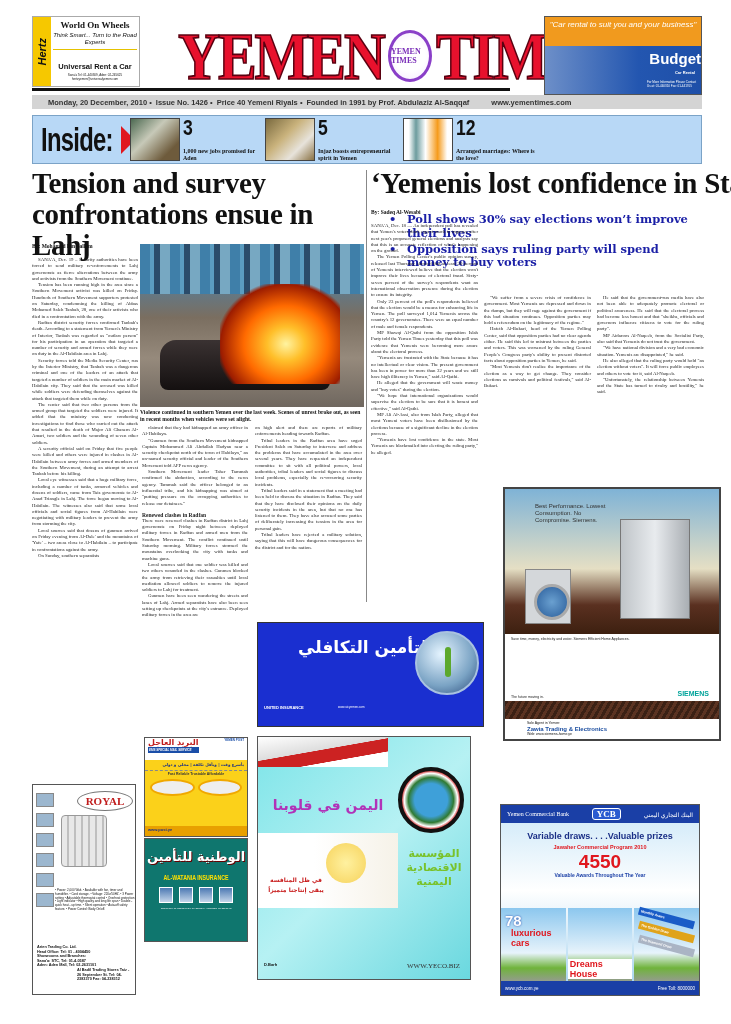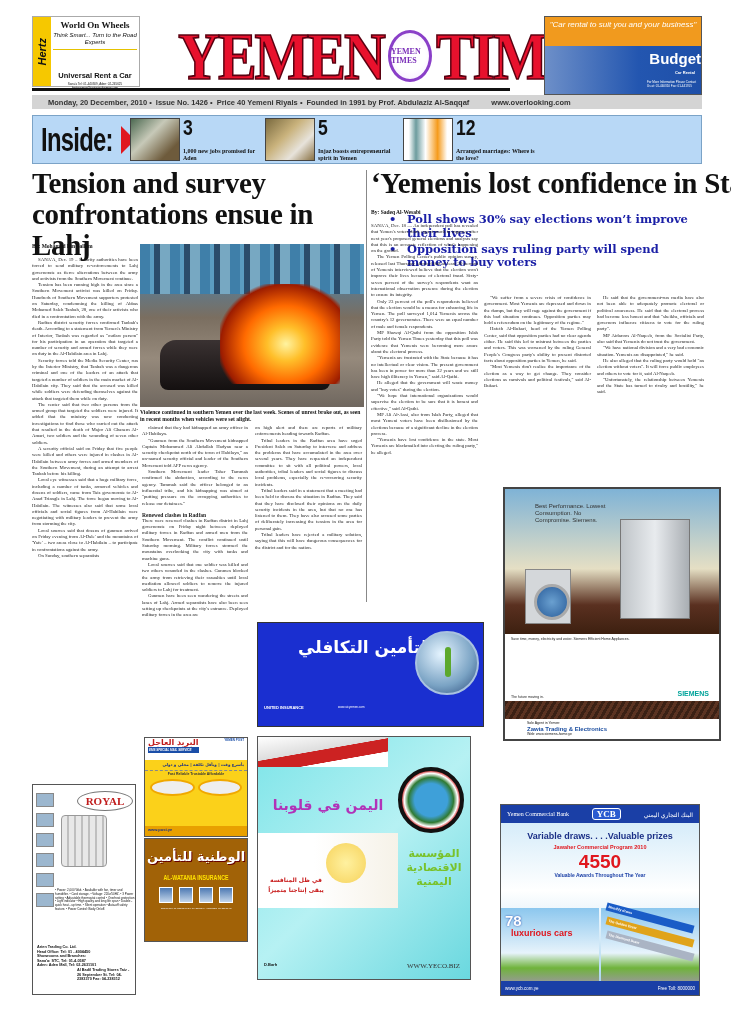--- a/index.html
+++ b/index.html
@@ -5,21 +5,21 @@
 *{box-sizing:border-box;margin:0;padding:0}
 body{width:731px;height:1024px;background:#fff;position:relative;overflow:hidden;font-family:"Liberation Serif",serif;color:#111}
 .abs{position:absolute}
 
 .hertz{left:32px;top:16px;width:108px;height:71px;border:1px solid #aaa;background:#fff;display:flex}
 .hertz .bar{width:18px;background:#f6c800;display:flex;align-items:center;justify-content:center}
 .hertz .bar span{writing-mode:vertical-rl;transform:rotate(180deg);font:italic bold 11px "Liberation Sans",sans-serif;color:#111}
 .hertz .body{flex:1;text-align:center;padding:3px 2px}
 .hertz .t1{font:bold 9px "Liberation Serif",serif}
 .hertz .t2{font:italic 6px "Liberation Sans",sans-serif;line-height:7px;margin-top:2px;border-bottom:1px solid #e5c200;padding-bottom:3px}
-.hertz .t3{font:bold 7.5px "Liberation Sans",sans-serif;margin-top:21px}
+.hertz .t3{font:bold 7.5px "Liberation Sans",sans-serif;margin-top:12px}
 .hertz .t4{font:3px "Liberation Sans",sans-serif;margin-top:2px;line-height:4px}
 .logo{left:178px;top:26px;height:60px;display:flex;align-items:center}
 .logo .w{font:bold 58px "Liberation Serif",serif;color:#e8112d;-webkit-text-stroke:1.5px #5a0010;letter-spacing:-2px;transform:scaleY(1.15)}
 .logo .emb{width:44px;height:52px;border-radius:50%;border:3px solid #8a3fc8;margin:0 4px;display:flex;flex-direction:column;align-items:flex-end;justify-content:center;background:radial-gradient(circle,#fff 50%,#f5e9ff 100%)}
 .logo .emb b{font:bold 8px "Liberation Serif",serif;color:#7a2fb8}
 .topline{left:32px;top:88px;width:478px;height:3px;background:#111}
 .budget{left:544px;top:16px;width:158px;height:79px;border:1px solid #555;overflow:hidden;background:linear-gradient(90deg,#6d8fc8 0%,#2356b0 60%,#1e4fa8 100%)}
 .budget .q{height:29px;background:#f19a1e;color:#fff;font:italic 8px "Liberation Sans",sans-serif;text-align:center;padding:3px 4px;line-height:10px}
 .budget .logo2{position:absolute;right:0;top:33px;font:bold 15px "Liberation Sans",sans-serif;color:#fff}
 .budget .cr{position:absolute;right:6px;top:53px;font:bold 4px "Liberation Sans",sans-serif;color:#fff}
@@ -84,21 +84,21 @@
 .royal .thumbs{position:absolute;left:3px;top:8px;width:18px;height:130px;display:flex;flex-direction:column;gap:6px}
 .royal .thumbs span{height:14px;background:#9cb7cf;border:1px solid #888}
 .post{left:144px;top:737px;width:104px;height:100px;background:#fbd11a;border:1px solid #555}
 .post .hd{background:#fff;height:22px;display:flex;justify-content:space-between;align-items:flex-start;padding:0 3px;font:bold 8px "DejaVu Sans",sans-serif;color:#c01d1d}
 .post .ems{font:bold 3px "Liberation Sans",sans-serif;color:#fff;background:#1a4ea8;padding:1px;font-style:italic}
 .post .ar{text-align:right;padding:2px 3px;font:bold 4px "DejaVu Sans",sans-serif;line-height:6px;color:#1a2f86}
 .post .en{font:bold 3.5px "Liberation Sans",sans-serif;text-align:center;color:#333;border-top:1px dashed #888;padding-top:1px}
 .post .circles{display:grid;grid-template-columns:1fr 1fr;gap:3px;padding:3px 5px}
 .post .circles span{height:17px;border-radius:50%;background:#eee;border:2px solid #f0a800}
 .post .ft{position:absolute;bottom:0;left:0;width:100%;height:10px;background:#e8a000;font:bold 4px "Liberation Sans",sans-serif;color:#1a2f86;padding:1px 3px}
-.watania{left:144px;top:838px;width:104px;height:104px;background:#a16207;border:1px solid #555;text-align:center;color:#fff}
+.watania{left:144px;top:838px;width:104px;height:104px;background:#0f766e;border:1px solid #555;text-align:center;color:#fff}
 .watania .ar{font:bold 13px "DejaVu Sans",sans-serif;margin-top:10px;color:#fff;text-shadow:1px 1px 0 #600}
 .watania .en{font:bold 7px "Liberation Sans",sans-serif;color:#ffe100;margin-top:10px;transform:scaleX(.75)}
 .watania .pics{display:flex;gap:6px;justify-content:center;margin-top:6px}
 .watania .pics span{width:14px;height:16px;background:linear-gradient(#4d79b3,#c4d6ea);border:1px solid #fff}
 .watania .ft{font:2.5px "Liberation Sans",sans-serif;margin-top:4px;line-height:4px}
 .unitedbox{left:257px;top:622px;width:227px;height:105px;background:#1a2fd0;border:1px solid #333;color:#fff}
 .unitedbox .ar{position:absolute;left:40px;top:14px;font:bold 17px "DejaVu Sans",sans-serif;color:#fff}
 .unitedbox .globe{position:absolute;left:157px;top:8px;width:64px;height:64px;border-radius:50%;background:radial-gradient(circle at 40% 35%,#e5f4ff,#7aa3c4 60%,#2a4a7a);border:2px solid #a9c2e0}
 .unitedbox .globe::after{content:"";position:absolute;left:28px;top:14px;width:6px;height:30px;background:#5ca82c;border-radius:3px}
 .unitedbox .en{position:absolute;left:6px;top:82px;font:bold 4px "Liberation Sans",sans-serif}
@@ -144,21 +144,21 @@
   <div class="logo2">Budget</div>
   <div class="cr">Car Rental</div>
   <div class="info">For More Information Please Contact Us at: 01-440310 Fax: 01-441705</div>
 </div>
 
 <div class="abs dateline">
   <span>Monday, 20 December, 2010 •</span>
   <span style="margin-left:-18px">Issue No. 1426 •</span>
   <span style="margin-left:-18px">Price 40 Yemeni Riyals •</span>
   <span style="margin-left:-18px">Founded in 1991 by Prof. Abdulaziz Al-Saqqaf</span>
-  <span>www.overlooking.com</span>
+  <span>www.yementimes.com</span>
 </div>
 
 <div class="abs inside">
   <span class="lbl">Inside:</span>
   <span class="arrow"></span>
   <div class="tease" style="left:97px">
     <div class="th" style="background:linear-gradient(135deg,#4d6a52,#c7c9b8 40%,#6e5b3c 80%)"></div>
     <div>
         <div class="num">3</div>
         <div class="cap">1,000 new jobs promised for Aden</div>
@@ -297,20 +297,23 @@
   </div>
   <div class="l1">Variable draws. . . .Valuable prizes</div>
   <div class="l2">Jawaher Commercial Program 2010</div>
   <div class="l3">4550</div>
   <div class="l4">Valuable Awards Throughout The Year</div>
   <div class="panels">
     <div class="p1">
         <b>78</b>
         <i>luxurious cars</i>
       </div>
+    <div class="p2">
+        <span>Dreams House</span>
+      </div>
     <div class="p3">
       <span style="background:#1a5cc7">Monthly draws</span>
       <span style="background:#e0a31a">The Golden Draw</span>
       <span style="background:#aab4c4">The Diamond Draw</span>
     </div>
   </div>
   <div class="ft">
     <span>www.ycb.com.ye</span>
     <span>Free Toll: 8000000</span>
   </div>

